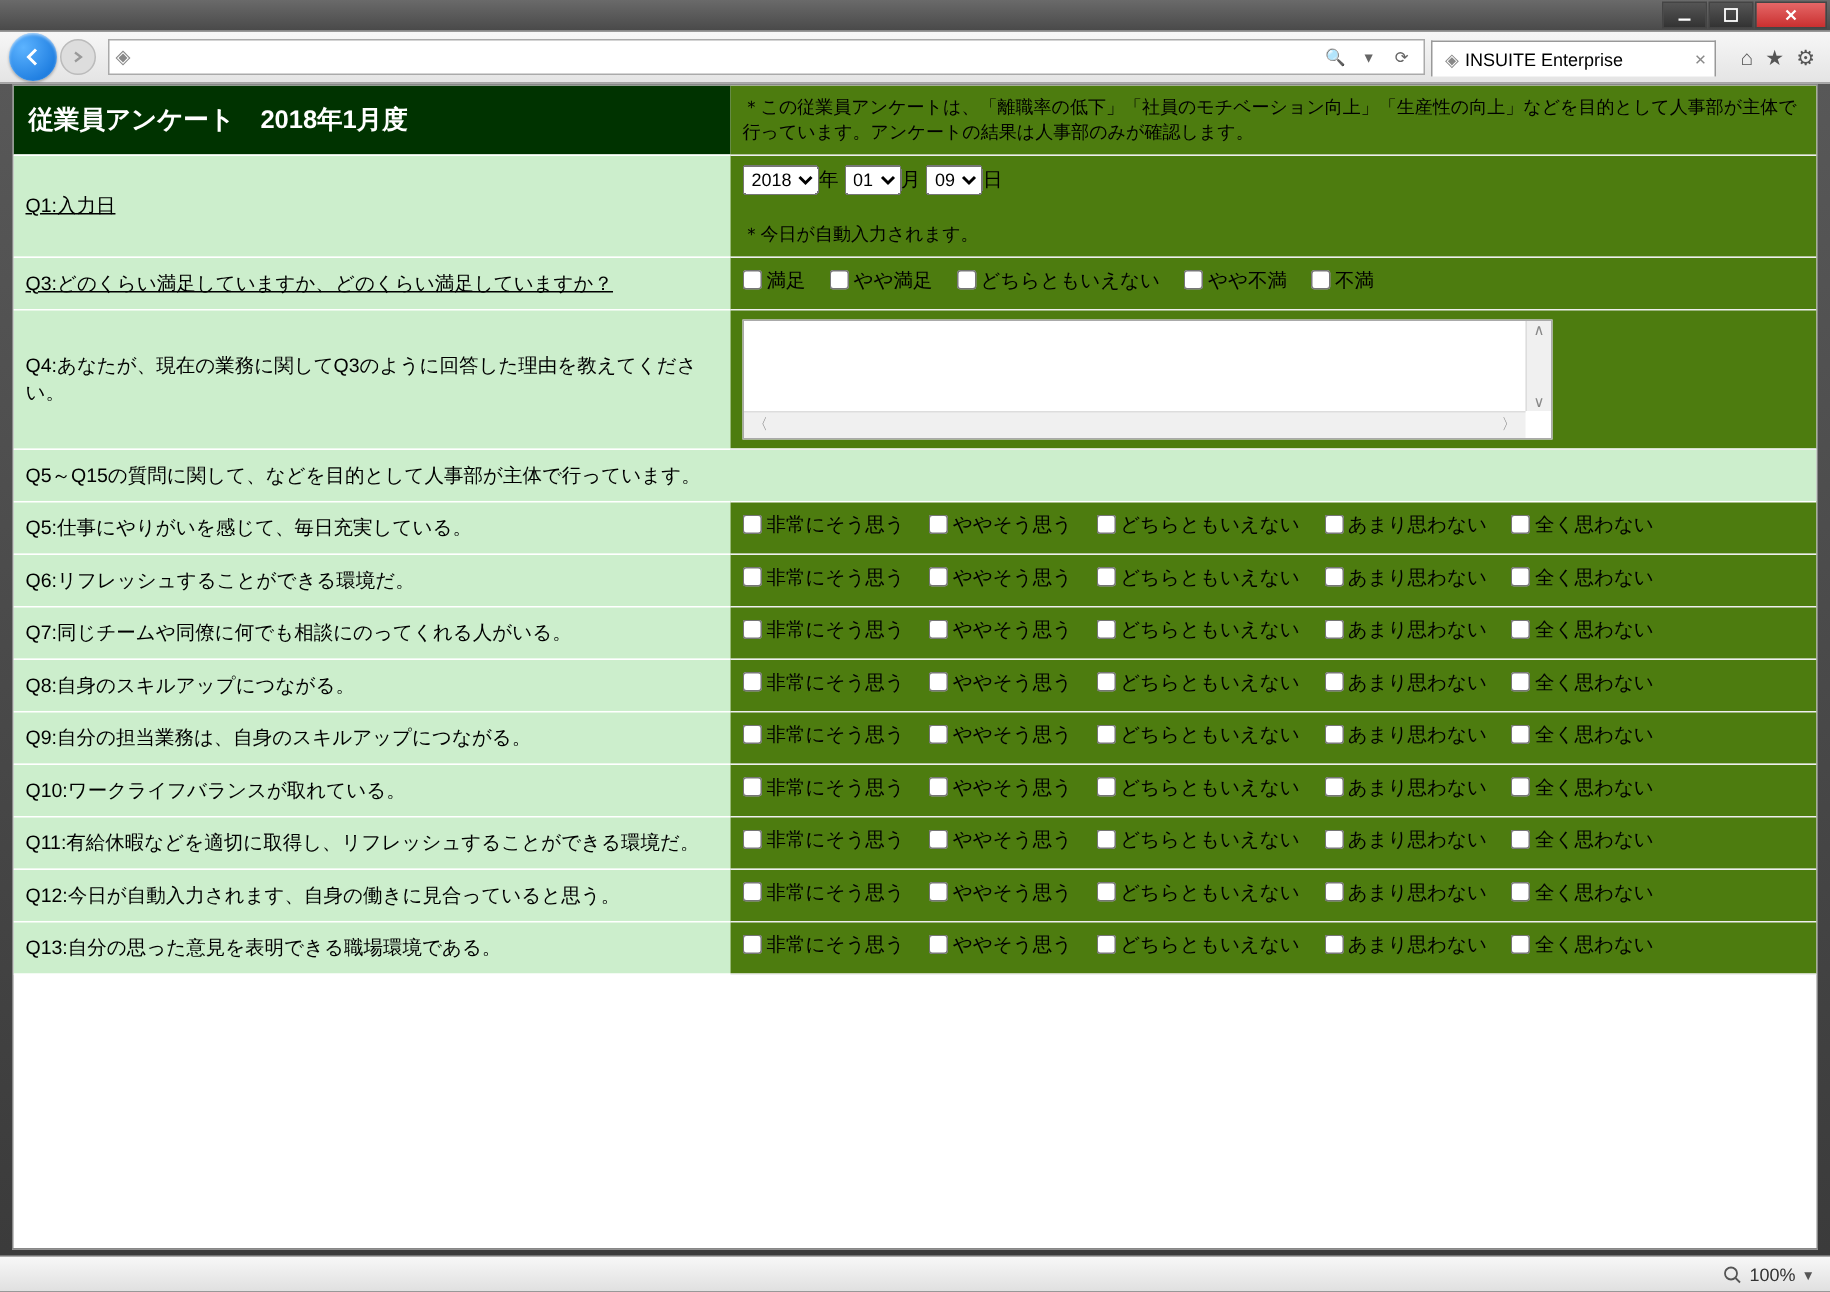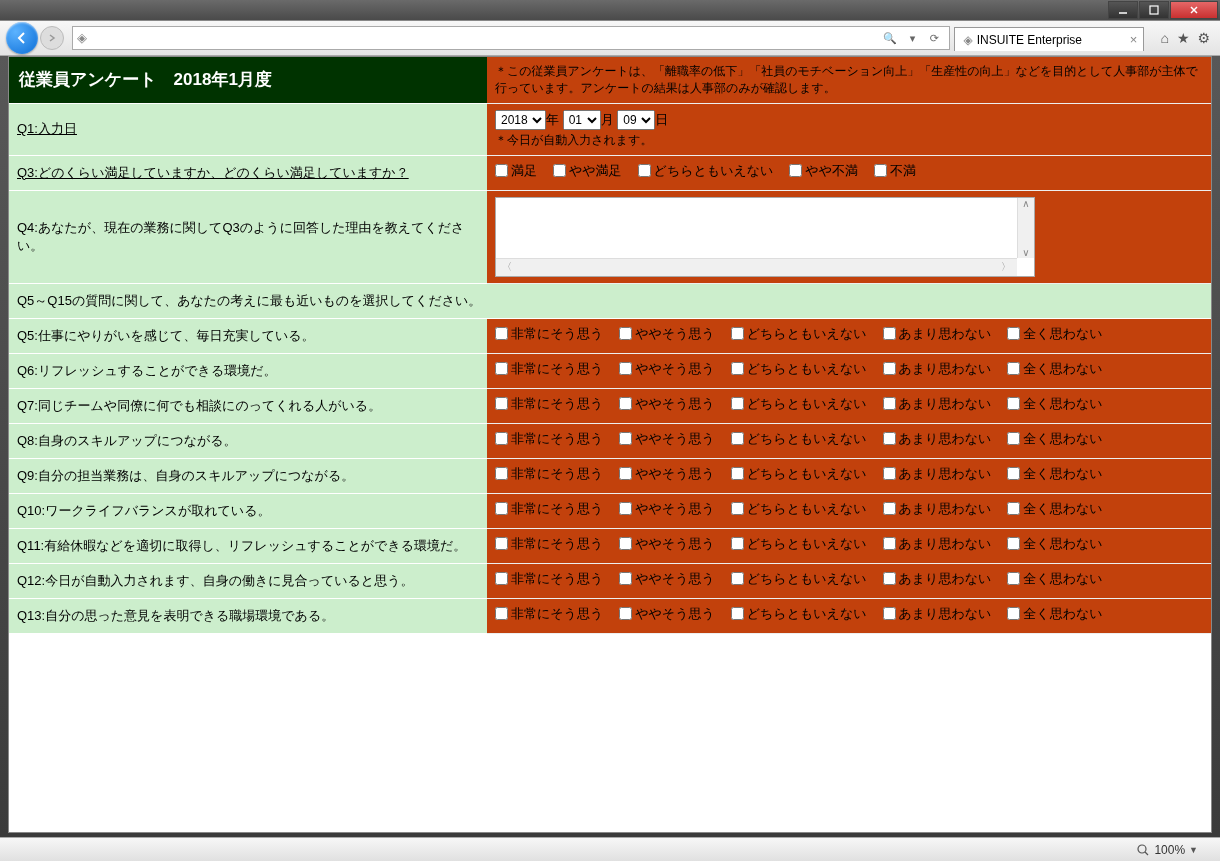--- a/index.html
+++ b/index.html
@@ -30,34 +30,34 @@
 .content-wrap { position: absolute; top: 56px; bottom: 28px; left: 8px; right: 8px; background: #fff; overflow: auto; border: 1px solid #888; }
 .content-wrap::-webkit-scrollbar { width: 17px; }
 .content-wrap::-webkit-scrollbar-track { background: #f0f0f0; border-left: 1px solid #ddd; }
 .content-wrap::-webkit-scrollbar-thumb { background: #c8c8c8; border: 1px solid #aaa; }
 
 .form-table { width: 100%; border-collapse: collapse; }
 .form-table td { padding: 6px 8px; vertical-align: middle; font-size: 13px; }
 .hdr-row td.q-cell { background: #003300; color: #fff; font-weight: bold; font-size: 17px; padding: 8px 10px; }
 .q-cell { background: #cceecc; width: 478px; border-bottom: 1px solid #fff; }
 .q-cell.underline { text-decoration: underline; }
-.a-cell { background: #c2410c; border-bottom: 1px solid #eee; }
+.a-cell { background: #4d7c0f; border-bottom: 1px solid #eee; }
 .section-row td { background: #cceecc; font-size: 13px; padding: 8px; border-bottom: 1px solid #fff; }
 .note { font-size: 12px; line-height: 1.4; }
-.note-star { font-size: 12px; margin-top: 2px; }
+.note-star { font-size: 12px; margin-top: 18px; }
 .chk-group { display: flex; flex-wrap: wrap; align-items: center; }
 .chk-item { display: flex; align-items: center; margin-right: 16px; margin-bottom: 4px; white-space: nowrap; }
 .chk-item input { margin-right: 3px; }
 .date-sel select { font-size: 12px; padding: 1px; }
 .textarea-wrap { border: 1px solid #aaa; width: 540px; height: 80px; background: #fff; position: relative; display: flex; flex-direction: column; }
 .ta-body { flex: 1; }
 .ta-scroll { width: 17px; position: absolute; right: 0; top: 0; bottom: 18px; background: #f0f0f0; border-left: 1px solid #ddd; display: flex; flex-direction: column; justify-content: space-between; align-items: center; color: #888; font-size: 10px; }
 .ta-hscroll { height: 18px; border-top: 1px solid #ddd; background: #f0f0f0; display: flex; justify-content: space-between; align-items: center; color: #888; font-size: 10px; padding: 0 6px; margin-right: 17px; }
 
-.statusbar { position: absolute; bottom: 0; left: 0; right: 0; height: 24px; background: linear-gradient(to bottom, #f7f7f7, #e0e0e0); border-top: 1px solid #aaa; display: flex; justify-content: flex-end; align-items: center; padding: 0 22px; font-size: 12px; color: #333; }
+.statusbar { position: absolute; bottom: 0; left: 0; right: 0; height: 24px; background: linear-gradient(to bottom, #f7f7f7, #e0e0e0); border-top: 1px solid #aaa; display: flex; justify-content: flex-end; align-items: center; padding: 0 10px; font-size: 12px; color: #333; }
 .zoom-icon { width: 14px; height: 14px; margin-right: 4px; }
 .zoom-arrow { margin-left: 4px; font-size: 9px; color: #555; }
 </style>
 </head>
 <body>
 
 <div class="window">
   <div class="titlebar">
     <div class="titlebar-btn tb-min">
         <svg viewBox="0 0 10 10">
@@ -173,21 +173,21 @@
                 </div>
             <div class="ta-hscroll">
                   <span>〈</span>
                   <span>〉</span>
                 </div>
           </div>
         </td>
       </tr>
 
       <tr class="section-row">
-            <td colspan="2">Q5～Q15の質問に関して、あなたの考えに最も近いものを選択してください。</td>
+            <td colspan="2">Q5～Q15の質問に関して、などを目的として人事部が主体で行っています。</td>
           </tr>
 
       </tbody>
         <tbody id="likert-rows">
           <tr>
             <td class="q-cell">Q5:仕事にやりがいを感じて、毎日充実している。</td>
             <td class="a-cell">
               <div class="chk-group">
                 <label class="chk-item">
                   <input type="checkbox" style="">

